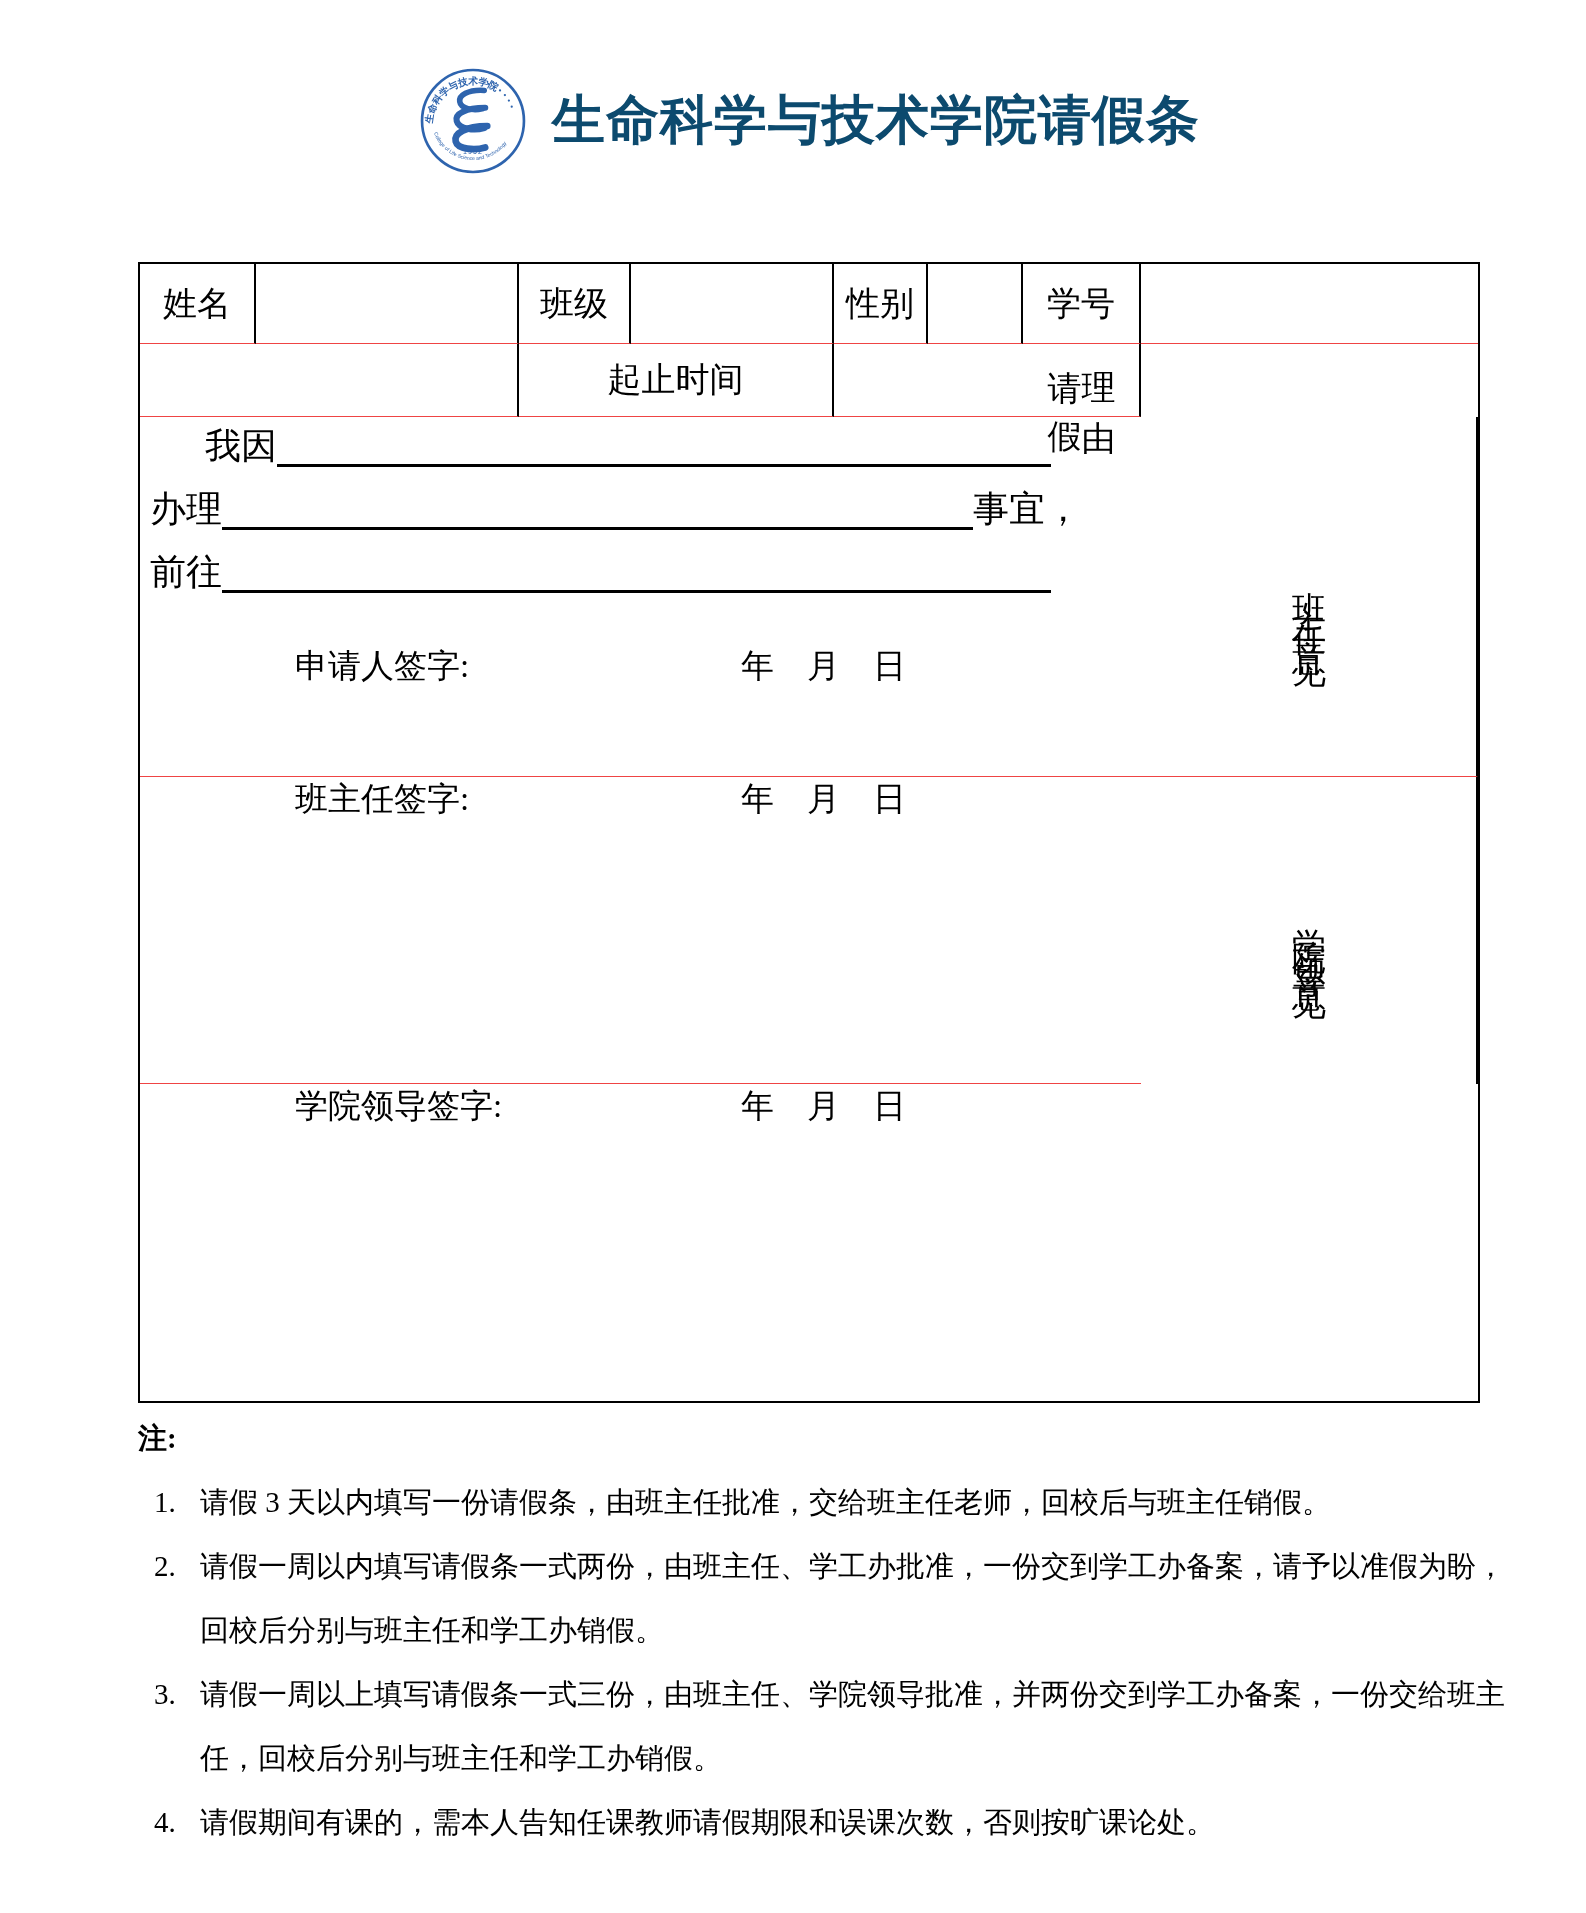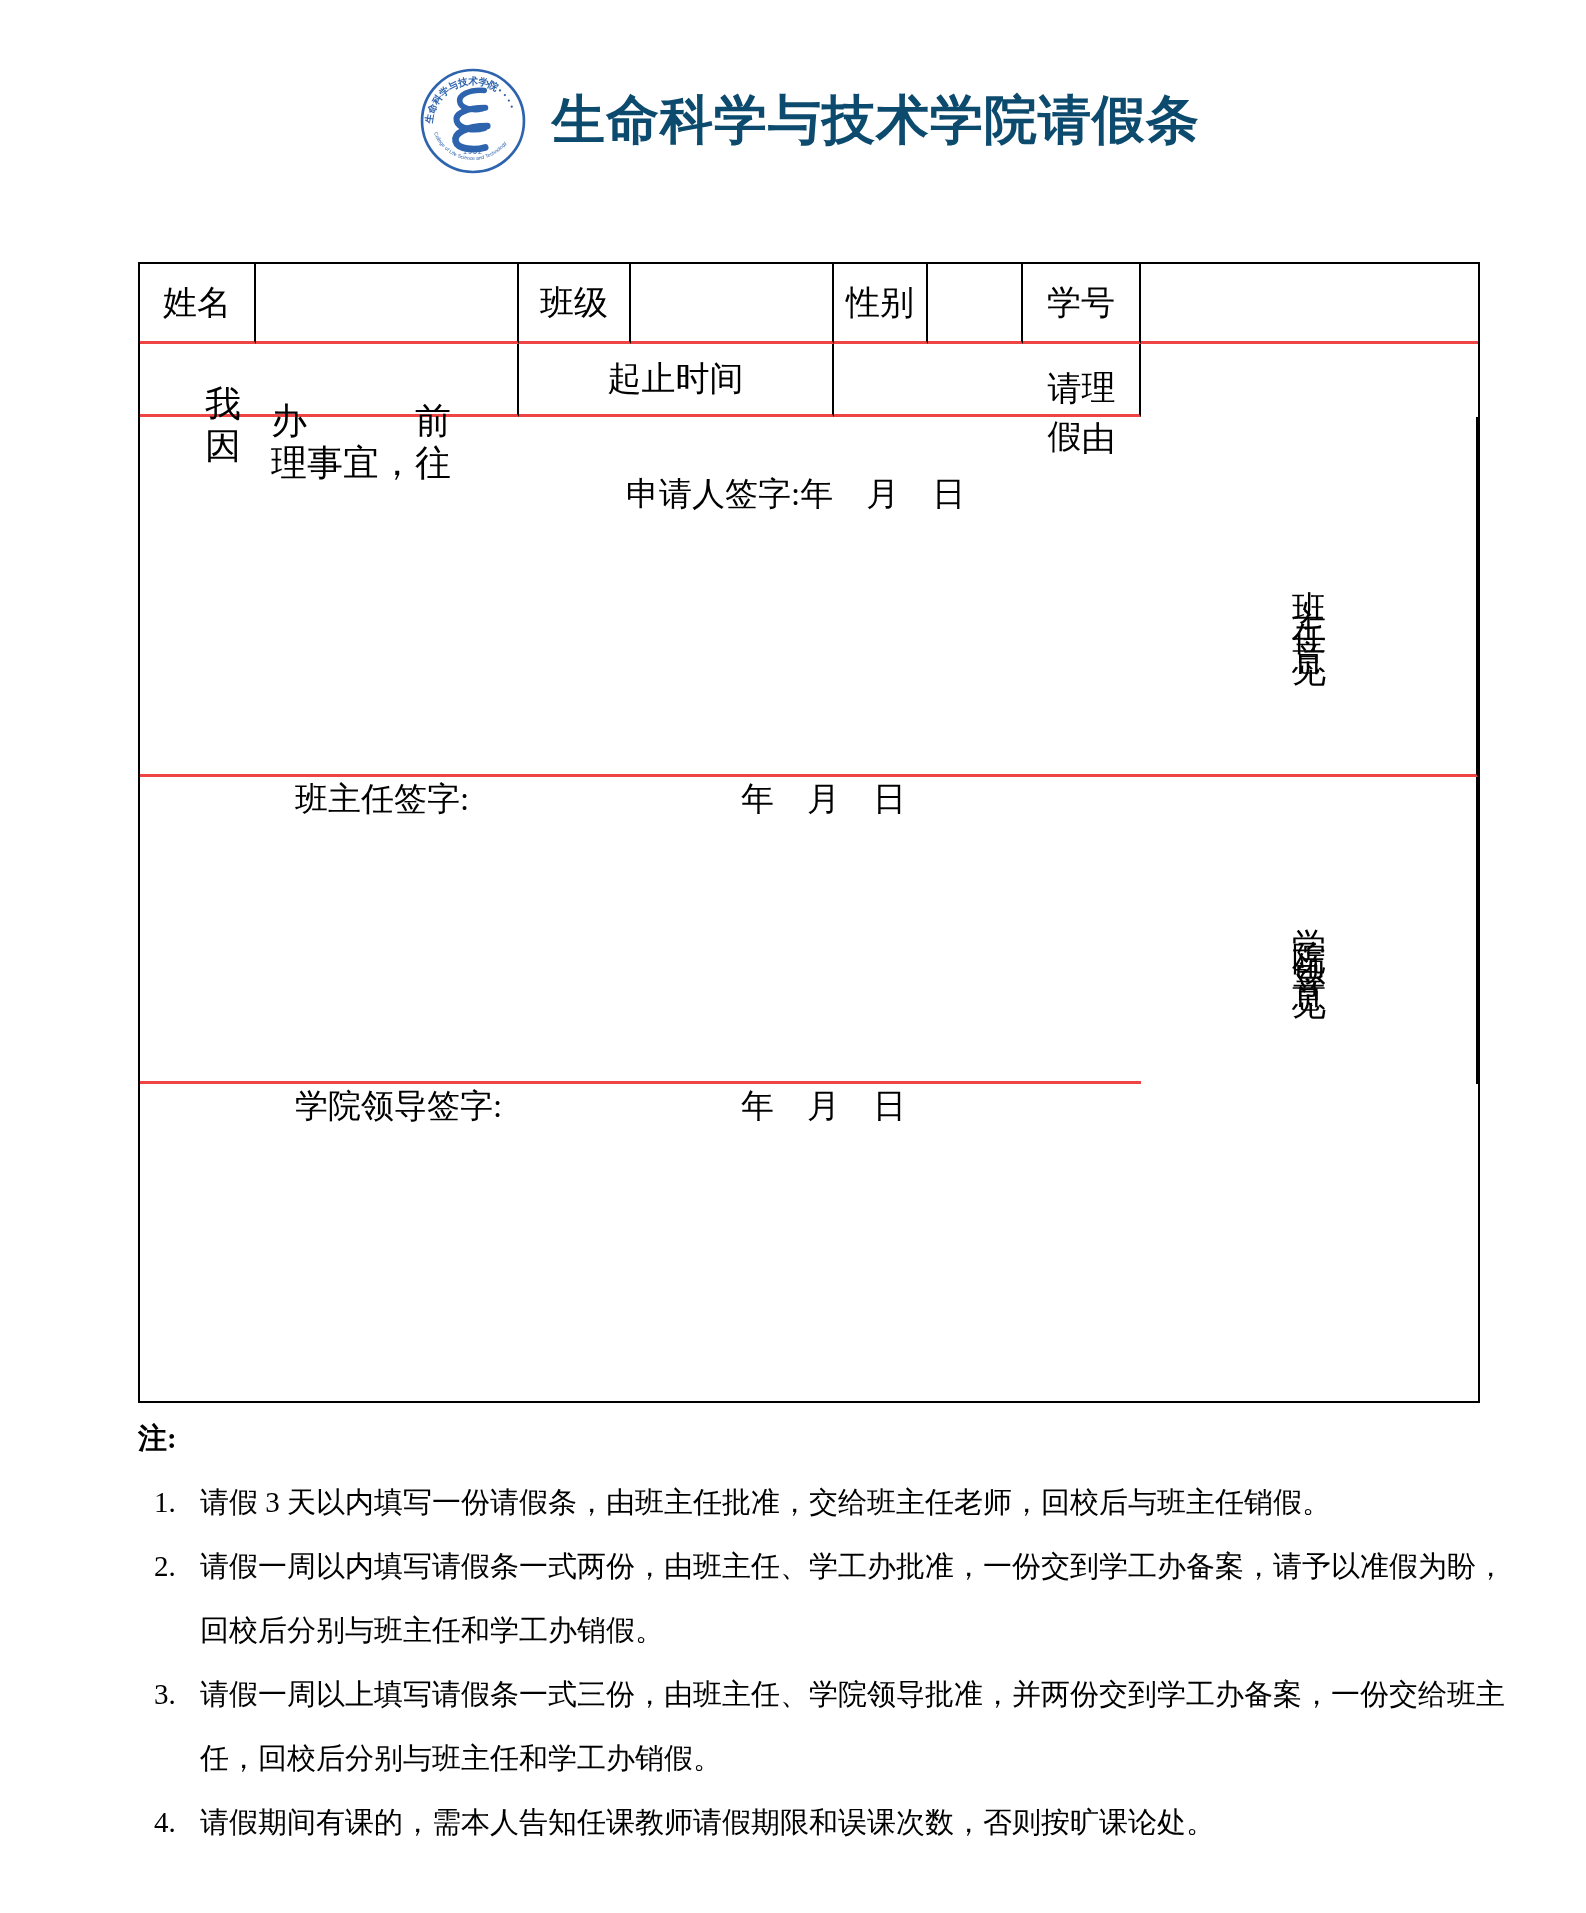--- a/index.html
+++ b/index.html
@@ -27,29 +27,29 @@
     position:absolute;left:138px;top:262px;width:1342px;height:1141px;
     display:grid;
     grid-template-columns:116px 52px 211px 112px 203px 94px 95px 118px 1fr;
     grid-template-rows:80px 73px 360px 307px 1fr;
     border:2px solid #000;
     box-sizing:border-box;
     font-size:34px;
   }
   .cell{box-sizing:border-box;}
   .b-r{border-right:2px solid #000;}
-  .b-b{border-bottom:3px solid #ef4444;}
+  .b-b{border-bottom:1px solid #ef4444;}
   .lab{display:flex;align-items:center;justify-content:center;}
   .v-cell{display:flex;align-items:center;justify-content:center;}
   .v-label{writing-mode:vertical-lr;text-orientation:upright;line-height:1;}
   .vs-reason{letter-spacing:50px;margin-bottom:-50px;}
   .vs-teacher{letter-spacing:16px;margin-bottom:-16px;}
   .vs-leader{letter-spacing:12px;margin-bottom:-12px;}
   
-  .reason-content{padding:4px 60px 0 10px;display:flex;flex-direction:row;}
+  .reason-content{padding:4px 60px 0 10px;display:flex;flex-direction:column;}
   .u-line{display:flex;align-items:flex-end;height:63px;font-size:36px;line-height:1.15;}
   .u-line.first{height:46px;}
   .indent{margin-left:55px;}
   .fill-line{flex:1;border-bottom:3px solid #000;height:100%;}
   .fill-line.short{margin-right:30px;}
   .suffix{white-space:pre;}
   .pledge{margin-top:16px;font-size:33px;line-height:44px;}
   .sign-row{display:flex;align-items:baseline;margin-top:51px;font-size:33px;}
   .sign-label{margin-left:145px;white-space:pre;}
   .date-group{margin-left:auto;margin-right:175px;white-space:pre;}

